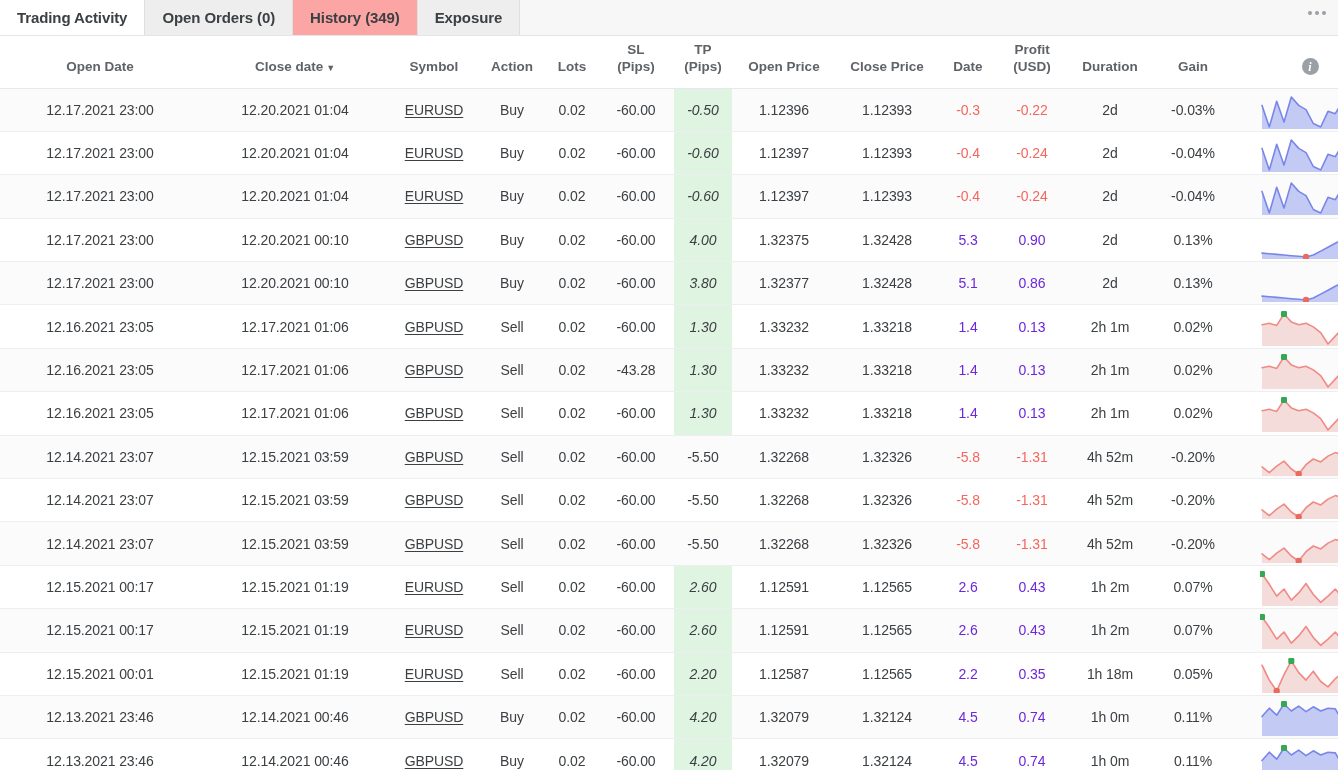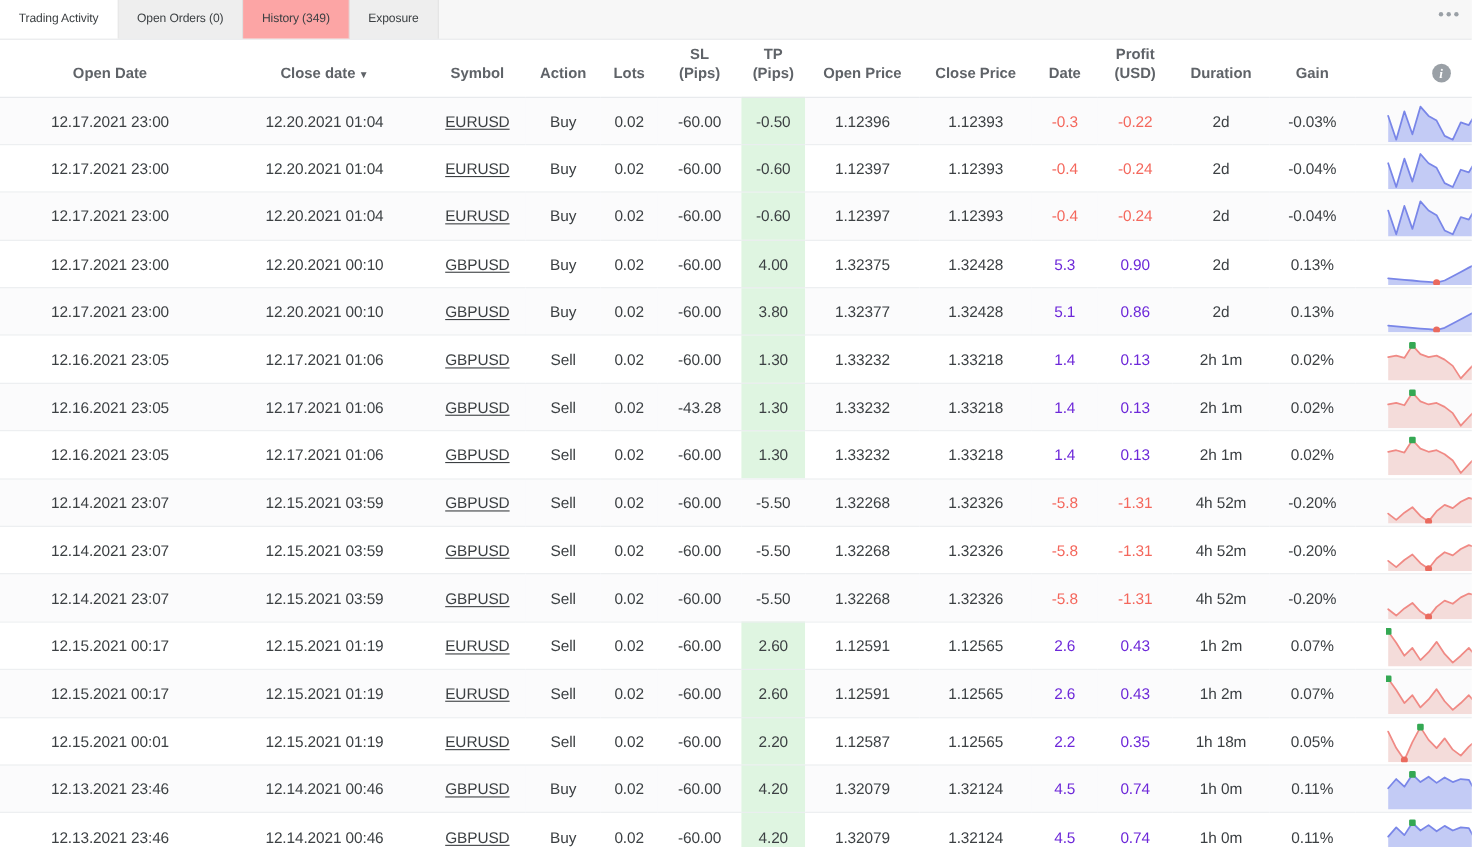--- a/index.html
+++ b/index.html
@@ -20,27 +20,28 @@
     display: flex;
     align-items: flex-end;
     position: relative;
     padding-left: 0px;
   }
   .tab {
     height: 36px;
     display: flex;
     align-items: center;
     padding: 0 17px;
-    font-size: 11px;
+    font-size: 15px;
     color: #3c4043;
     background: #eeeeee;
     border-right: 1px solid #e0e0e0;
     white-space: nowrap;
     cursor: pointer;
     letter-spacing: -0.1px;
+    font-weight: bold;
   }
   .tab.first { background:#fff; border-right:1px solid #e0e0e0; }
   .tab.active { background: #fca5a5; }
   .tabbar-spacer { flex: 1; background:#f7f7f7; height:36px; }
   .dots-btn {
     position:absolute; right: 12px; top: 11px;
     display:flex; gap:3px; align-items:center; cursor:pointer;
   }
   .dots-btn i {
     width:4px; height:4px; border-radius:50%; background:#9aa0a6; display:block;
@@ -70,21 +71,21 @@
     color: #3c4043;
     padding: 0 10px;
     height: 42.4px;
     border-bottom: 1px solid #eceef0;
     white-space: nowrap;
     letter-spacing: -0.1px;
   }
   tbody tr.odd td { background: #fbfbfc; }
   tbody tr.even td { background: #ffffff; }
 
-  td.tp.pos { background: #dff5e1 !important; }
+  td.tp.pos { background: #dff5e1 !important; font-style: italic; }
   td.sym a {
     color:#3c4043; text-decoration: underline; text-underline-offset: 2px;
     cursor:pointer;
   }
   .pos-v { color: #6d28d9; }
   .neg-v { color: #f4675c; }
 
   td.spark { padding: 0 14px 0 0; }
   .spark-box { display:flex; justify-content:flex-end; align-items:center; height:42.4px; }
 

